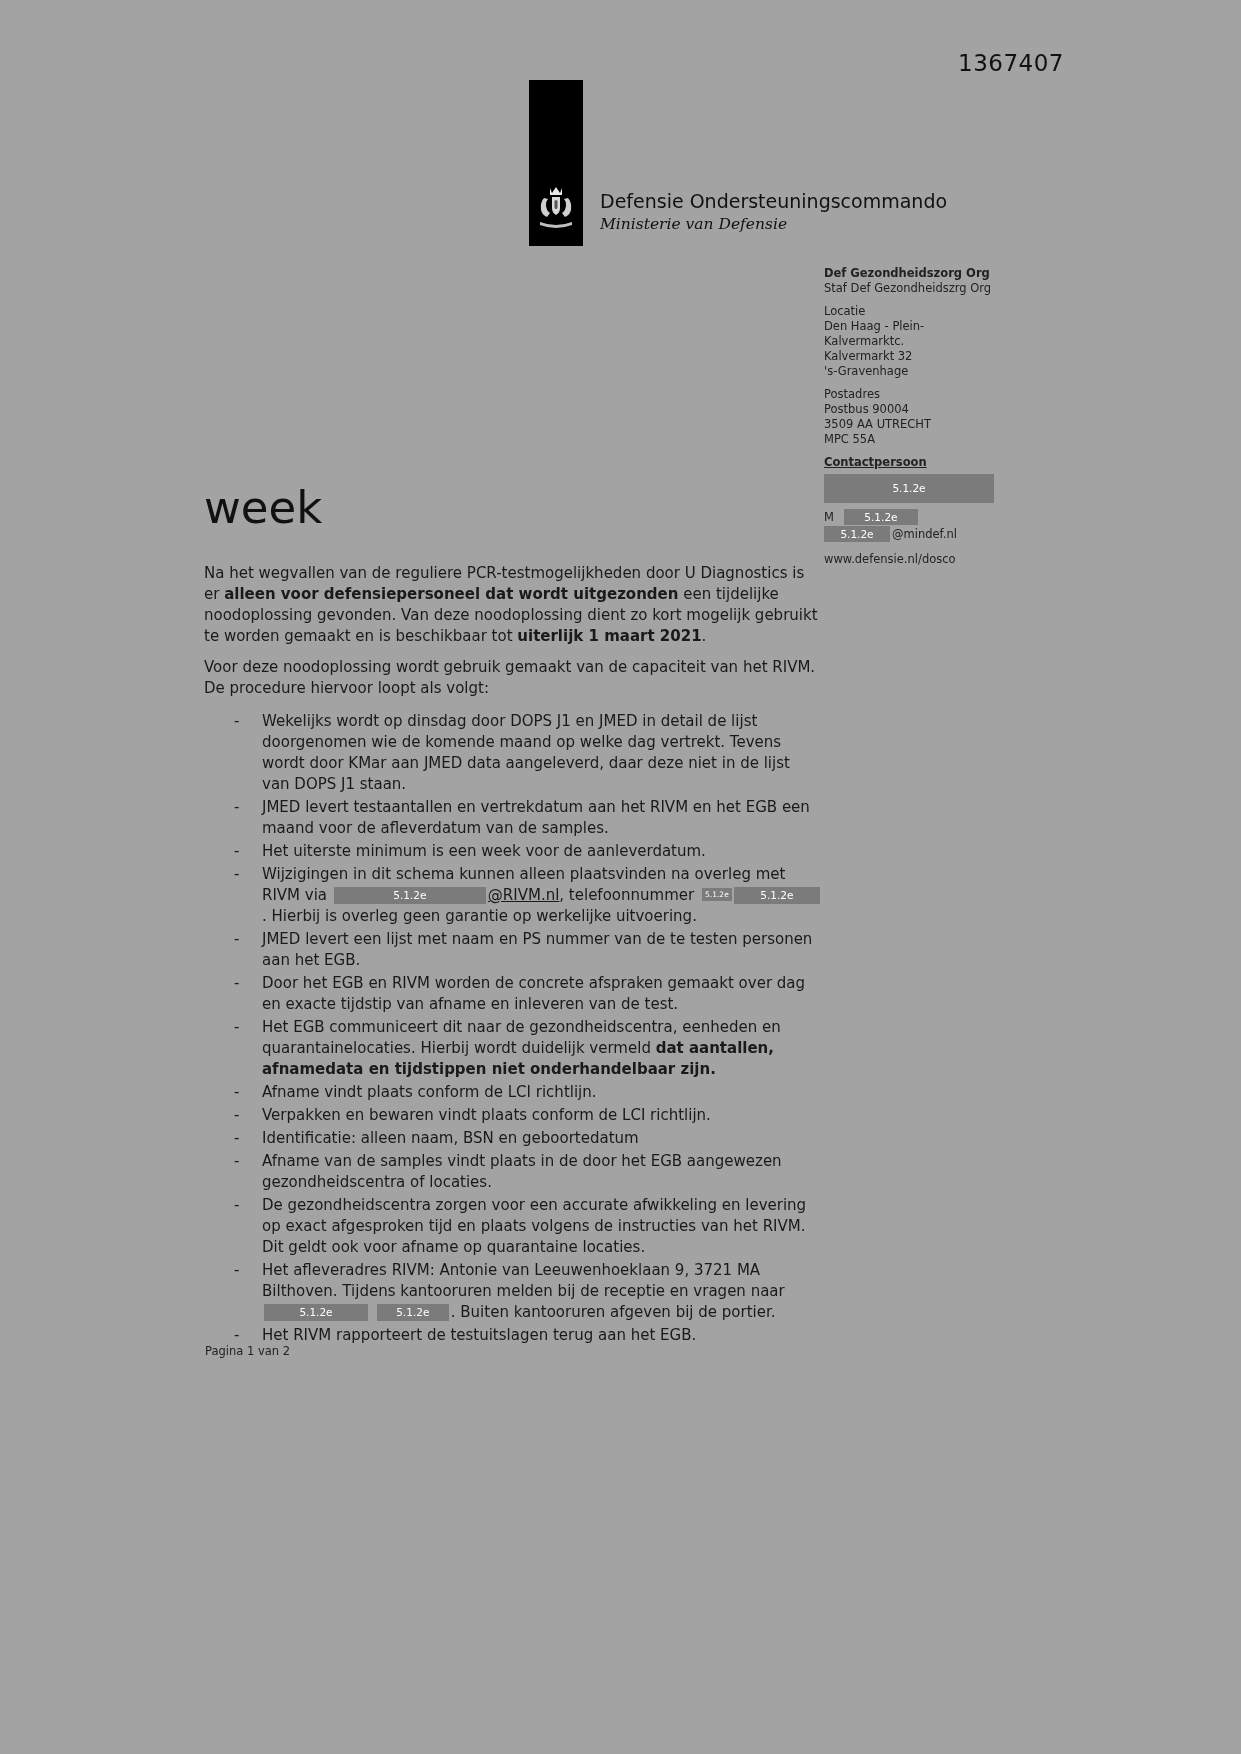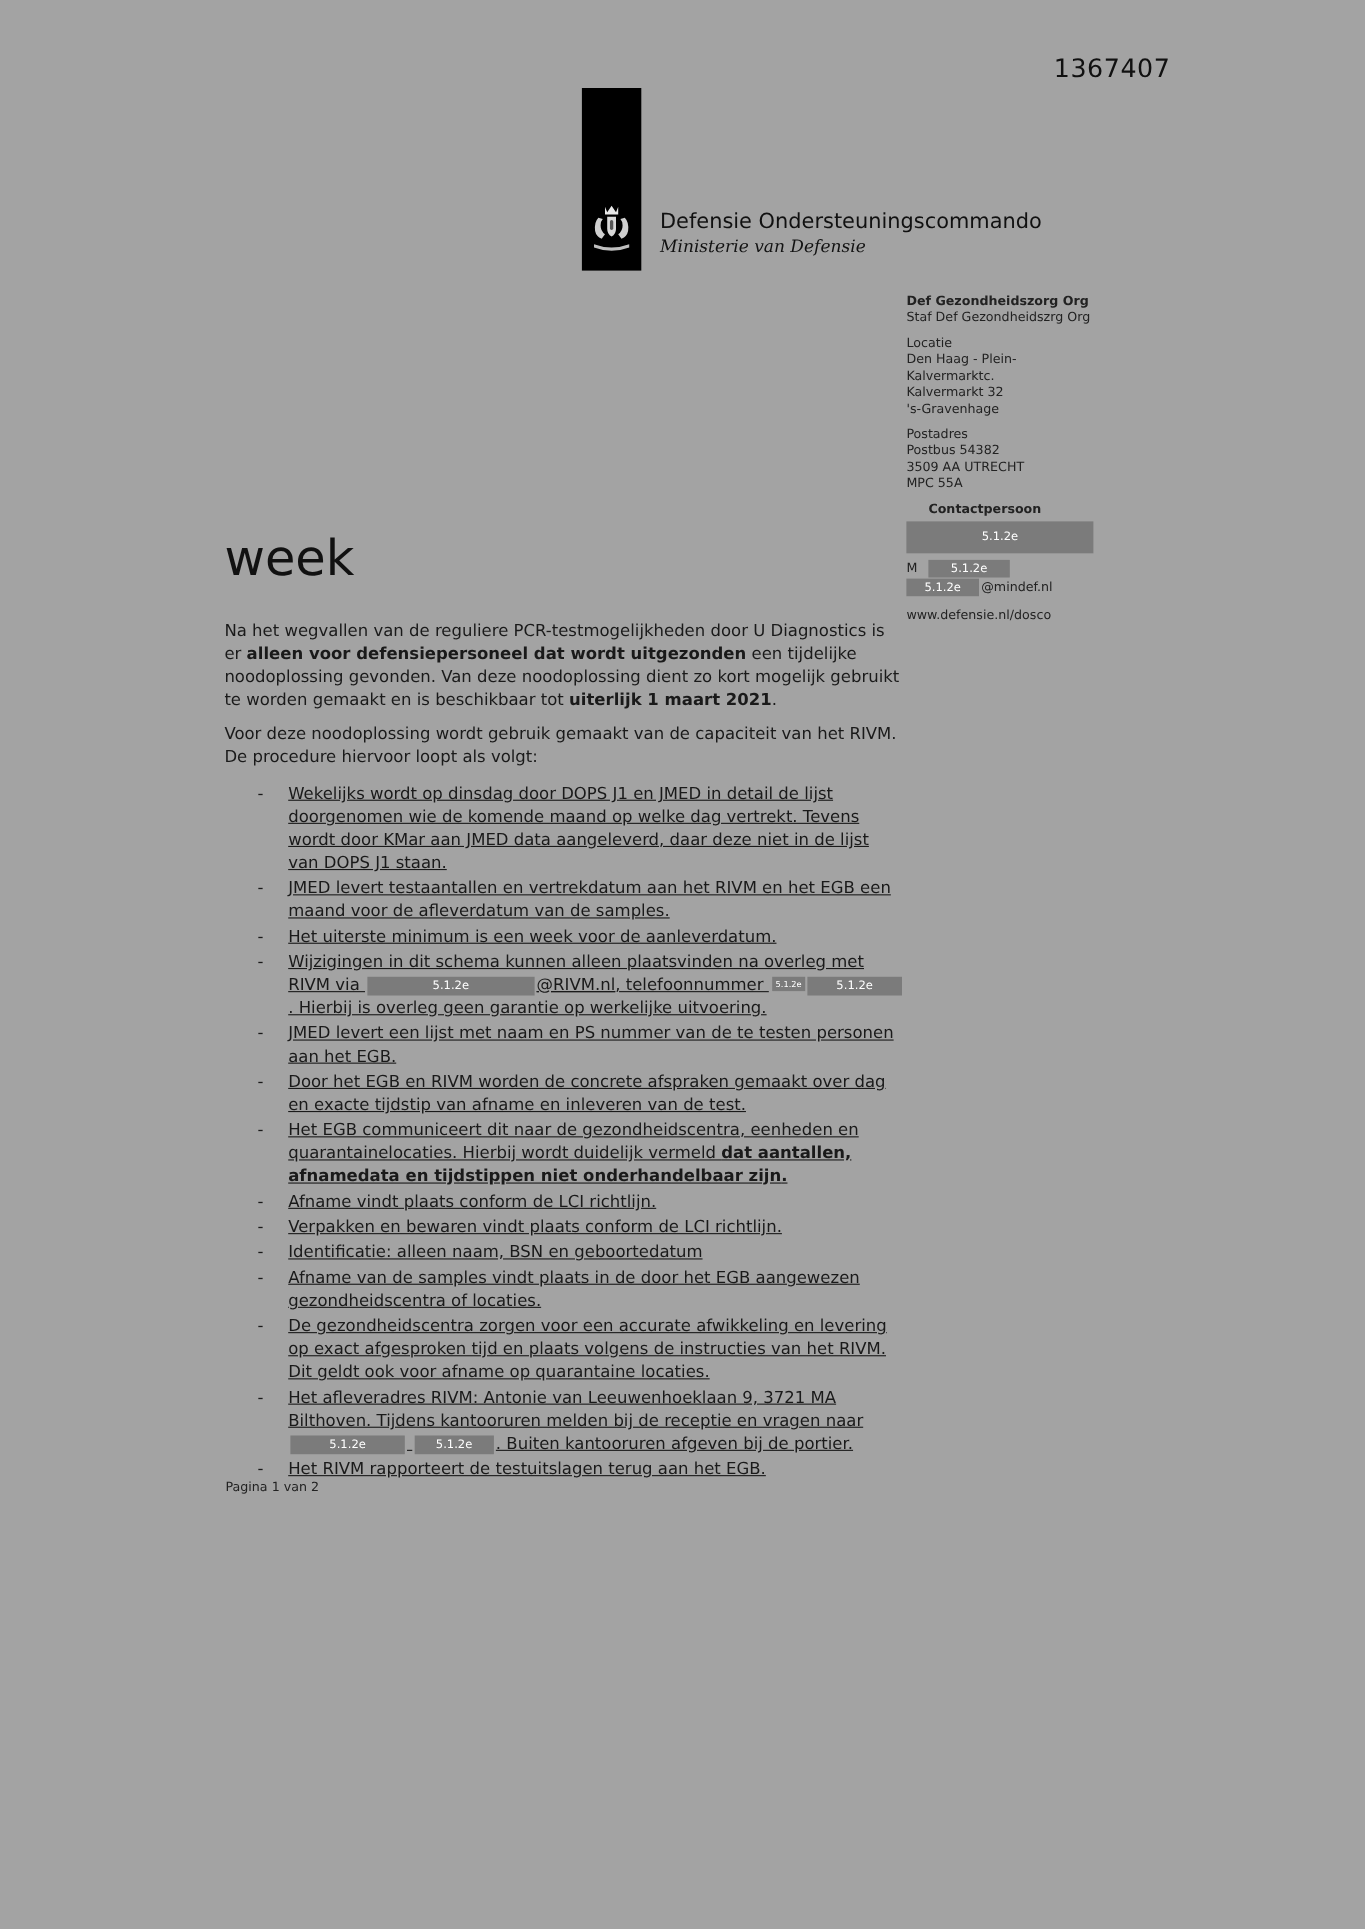--- a/index.html
+++ b/index.html
@@ -68,22 +68,22 @@
     width: 172px;
     font-size: 11.5px;
     line-height: 15px;
     color: #222;
   }
   .sidebar .bold { font-weight: bold; }
   .sidebar .italic { }
   .sidebar .sec { margin-bottom: 8px; }
   .sidebar .contact-label {
     font-weight: bold;
+    text-decoration: underline;
     margin-bottom: 4px;
-    margin-left: 20px;
   }
   .redact-box {
     background: #7b7b7b;
     color: #fff;
     display: inline-block;
     text-align: center;
     font-size: 10.5px;
     line-height: 14px;
     padding: 1px 2px;
     vertical-align: middle;
@@ -129,21 +129,21 @@
     display: flex;
     margin-left: 30px;
     margin-bottom: 2px;
     font-size: 15px;
     line-height: 21px;
   }
   .bullet .dash {
     width: 28px;
     flex-shrink: 0;
   }
-  .bullet .btext { flex: 1; text-decoration: underline; }
+  .bullet .btext { flex: 1; }
 
   
   .seg-b { font-weight: bold; }
   .seg-u { text-decoration: underline; }
   .seg-r {
     background: #7b7b7b;
     color: #fff;
     display: inline-block;
     text-align: center;
     font-size: 10.5px;
@@ -208,21 +208,21 @@
     </div>
     <div class="sec">
       <div class="italic">Locatie</div>
       <div>Den Haag - Plein-</div>
       <div>Kalvermarktc.</div>
       <div>Kalvermarkt 32</div>
       <div>'s-Gravenhage</div>
     </div>
     <div class="sec">
       <div class="italic">Postadres</div>
-      <div>Postbus 54382</div>
+      <div>Postbus 90004</div>
       <div>3509 AA  UTRECHT</div>
       <div>MPC 55A</div>
     </div>
     <div class="sec">
       <div class="contact-label">Contactpersoon</div>
       <div class="redact-box redact-big">5.1.2e</div>
       <div class="mline">
         <span class="mchar">M</span><span class="redact-box redact-m">5.1.2e</span>
       </div>
       <div class="mline">

